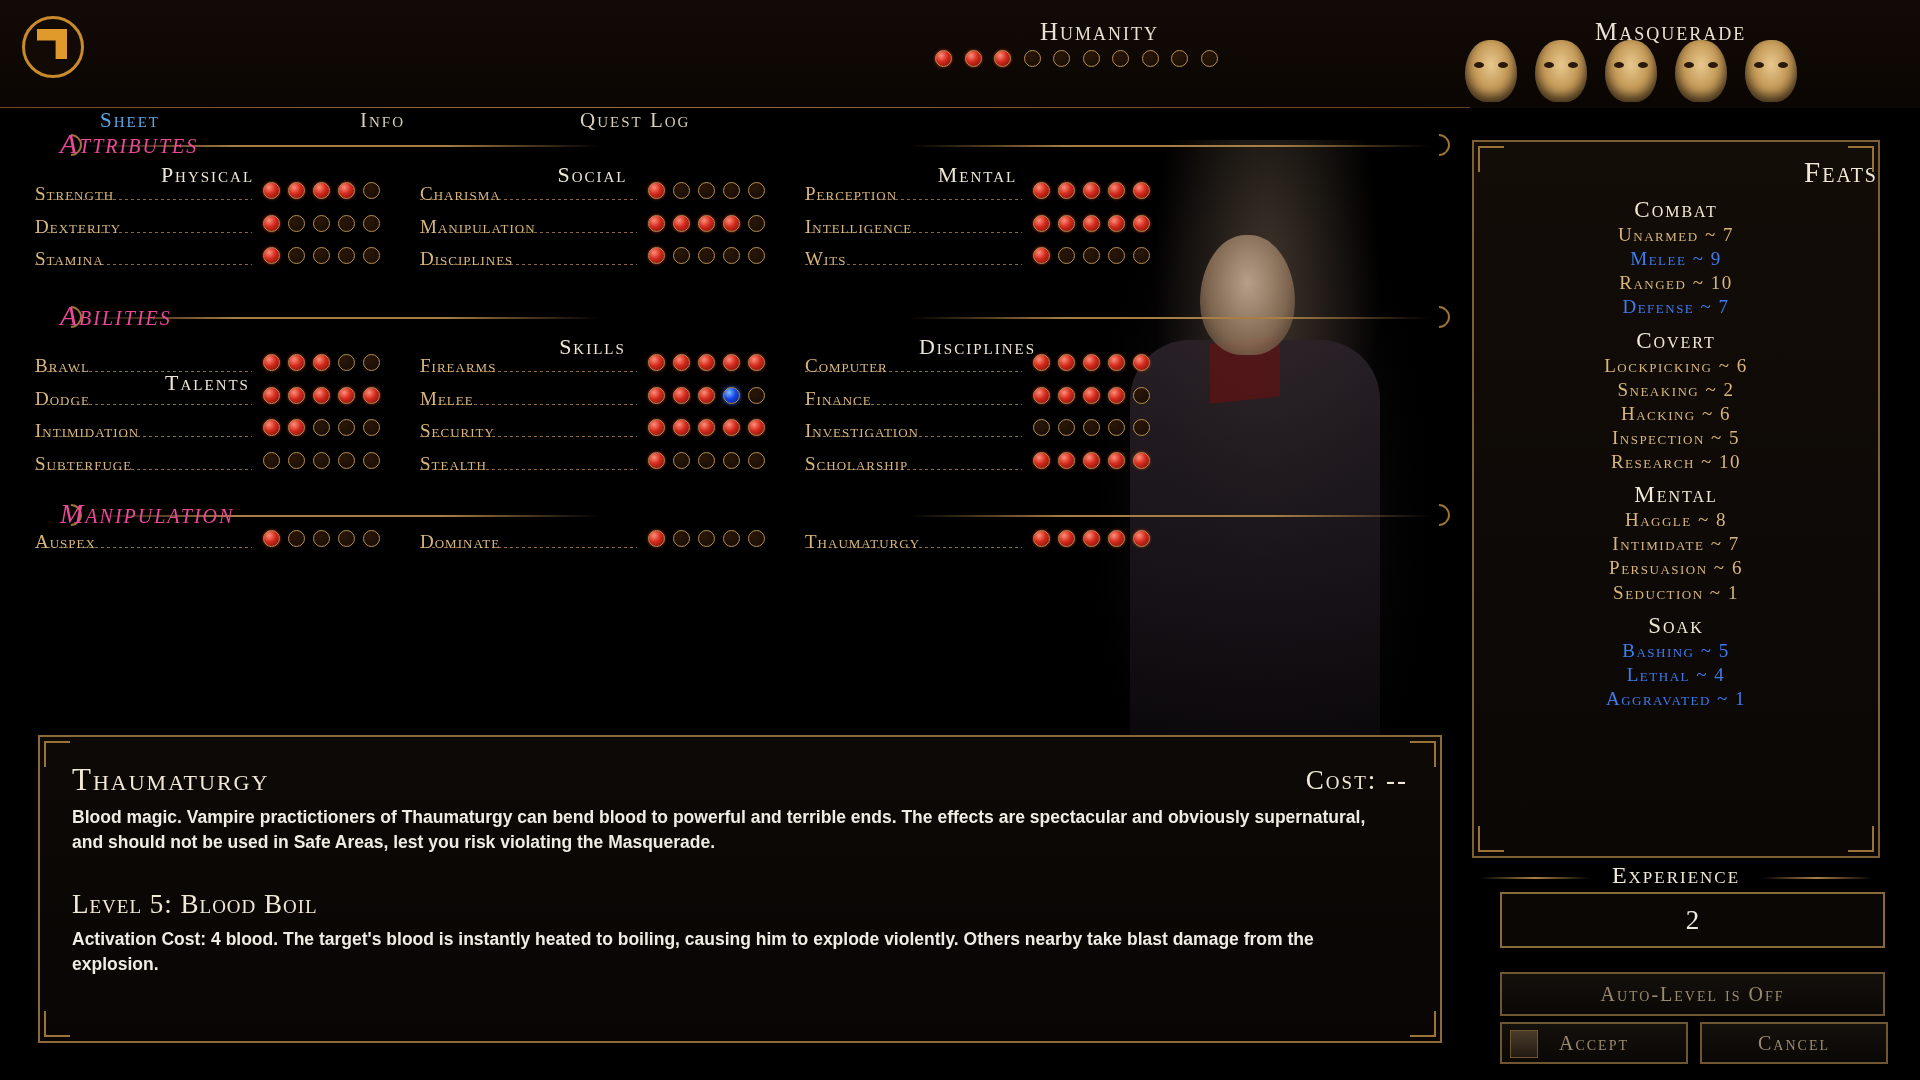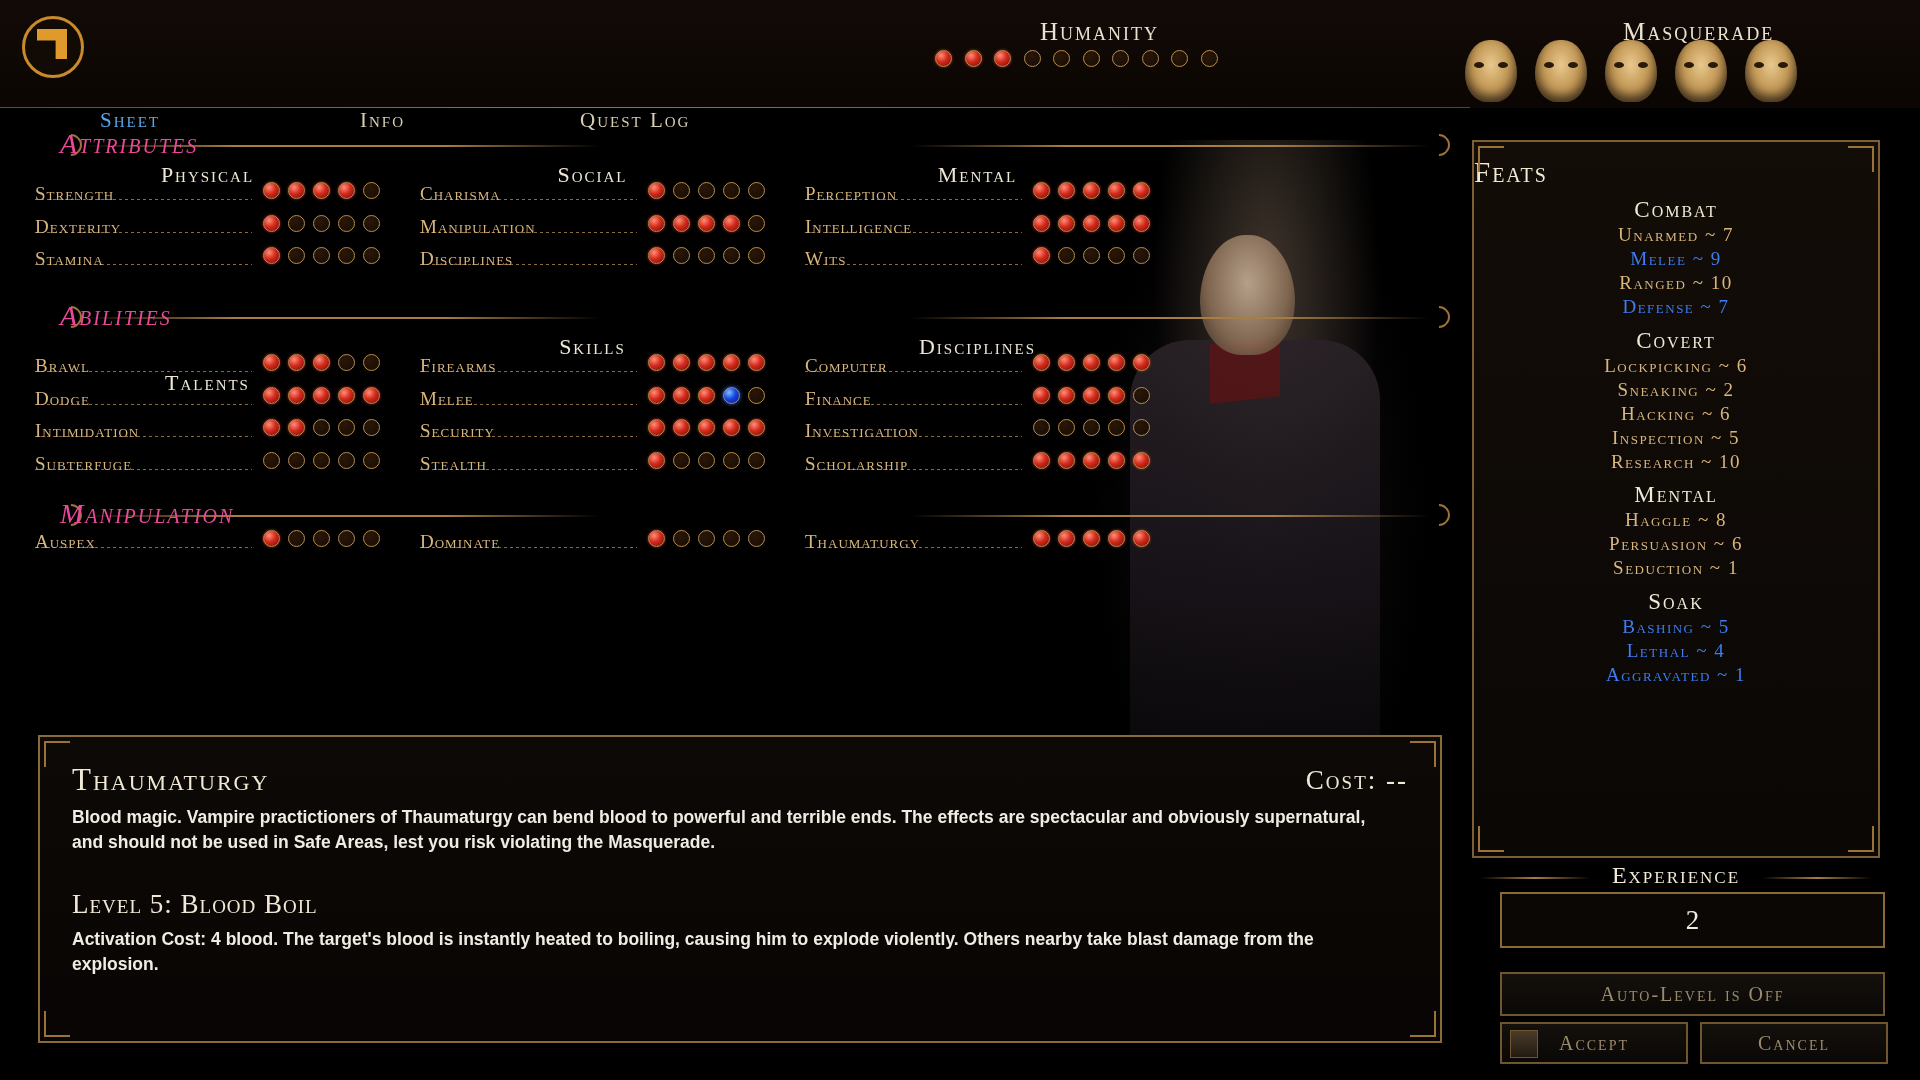--- a/index.html
+++ b/index.html
@@ -30,21 +30,21 @@
     background:#e09a2c;
     clip-path: polygon(0 0, 100% 0, 100% 100%, 62% 100%, 62% 38%, 0 38%);
   }
 
   .humanity-title, .masq-title {
     position:absolute;
     color:#e9e2d2; letter-spacing:2px;
     font-variant: small-caps; font-size:25px;
   }
   .humanity-title { left:1040px; top:18px; }
-  .masq-title { left:1595px; top:18px;margin-left:28px; }
+  .masq-title { left:1595px; top:18px; }
 
   .humanity-dots { position:absolute; left:935px; top:50px; display:flex; gap:12.5px; }
   .masq-faces { position:absolute; left:1465px; top:40px; display:flex; gap:18px; }
   .masq-face {
     width:52px; height:62px;
     background: radial-gradient(ellipse at 50% 40%, #e8c88e 0%, #c49a58 45%, #6d4e28 100%);
     border-radius: 46% 46% 42% 42% / 54% 54% 46% 46%;
     box-shadow: inset 0 -6px 10px rgba(0,0,0,.55);
     position:relative;
   }
@@ -191,21 +191,21 @@
     border:2px solid #7d5f33;
     background: linear-gradient(180deg,#130d08 0%, #0a0705 100%);
   }
   .feats .corner { position:absolute; width:26px; height:26px; border:2px solid #9b7336; }
   .feats .corner.tl { left:4px; top:4px; border-right:none; border-bottom:none; }
   .feats .corner.tr { right:4px; top:4px; border-left:none; border-bottom:none; }
   .feats .corner.bl { left:4px; bottom:4px; border-right:none; border-top:none; }
   .feats .corner.br { right:4px; bottom:4px; border-left:none; border-top:none; }
 
   .feats-title {
-    margin-top:14px; text-align:left; color:#f1e9d6;
+    margin-top:14px; text-align:right; color:#f1e9d6;
     font-variant:small-caps; font-size:29px; letter-spacing:2px;
   }
   .feat-group {
     margin-top:8px; text-align:center; color:#f1e9d6;
     font-variant:small-caps; font-size:23px; letter-spacing:2px;
   }
   .feat-item {
     text-align:center; color:#d9b67c;
     font-variant:small-caps; font-size:19px; letter-spacing:1.5px;
     line-height:1.27;
@@ -604,20 +604,21 @@
       <div class="feat-item">Ranged ~ 10</div>
       <div class="feat-item hl">Defense ~ 7</div>
       <div class="feat-group">Covert</div>
       <div class="feat-item">Lockpicking ~ 6</div>
       <div class="feat-item">Sneaking ~ 2</div>
       <div class="feat-item">Hacking ~ 6</div>
       <div class="feat-item">Inspection ~ 5</div>
       <div class="feat-item">Research ~ 10</div>
       <div class="feat-group">Mental</div>
       <div class="feat-item">Haggle ~ 8</div>
+      <div class="feat-item">Intimidate ~ 7</div>
       <div class="feat-item">Persuasion ~ 6</div>
       <div class="feat-item">Seduction ~ 1</div>
       <div class="feat-group">Soak</div>
       <div class="feat-item hl">Bashing ~ 5</div>
       <div class="feat-item hl">Lethal ~ 4</div>
       <div class="feat-item hl">Aggravated ~ 1</div>
     </div>
 </div>
 
 <div class="exp-head">

